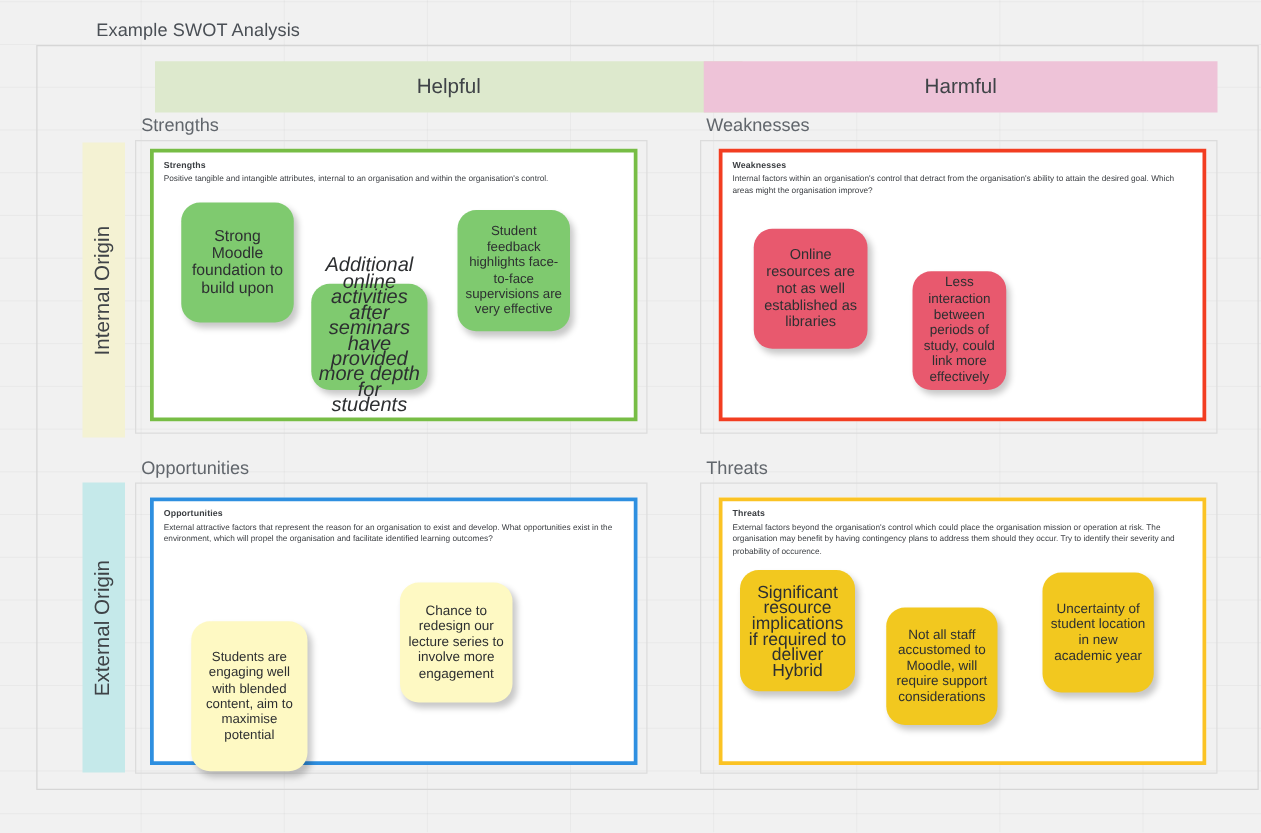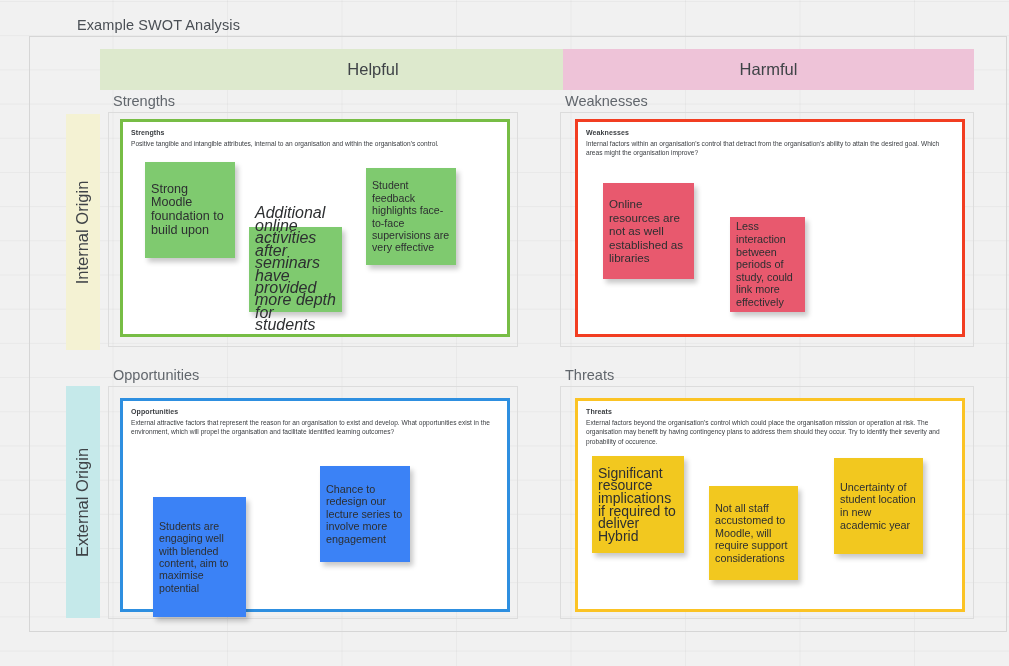--- a/index.html
+++ b/index.html
@@ -59,24 +59,23 @@
     position: absolute;
     top: 49px;
     height: 41px;
     display: flex;
     align-items: center;
     justify-content: center;
     font-size: 16.5px;
     color: #3f4347;
   }
   #band-helpful {
-    left: 100px;
+    left: 124px;
     width: 470px;
     background: #dde9cd;
-    padding-left: 38px;
   }
   #band-harmful {
     left: 563px;
     width: 411px;
     background: #eec3d8;
   }
 
   
   .row-band {
     position: absolute;
@@ -170,28 +169,30 @@
     color: #3a3d41;
   }
 
   
   .note {
     position: absolute;
     box-sizing: border-box;
     display: flex;
     align-items: center;
     justify-content: center;
+    text-align: center;
     padding: 5px 6px;
     color: #2d2f31;
     line-height: 13.6px;
     box-shadow: 3px 4px 5px rgba(0,0,0,0.22);
+    border-radius: 15px;
   }
   .note-green  { background: #7fca6f; }
   .note-red    { background: #e8596e; }
-  .note-blue   { background: #3b82f6; }
+  .note-blue   { background: #fef9c3; }
   .note-yellow { background: #f2c81f; }
 
   
   #note-s1 { left: 145px; top: 162px; width: 90px;  height: 96px;  font-size: 12.6px; }
   #note-s2 { left: 249px; top: 227px; width: 93px;  height: 85px; font-size: 16px; line-height: 12.4px; font-style: italic; }
   #note-s3 { left: 366px; top: 168px; width: 90px;  height: 97px;  font-size: 10.6px; line-height: 12.4px; }
 
   
   #note-w1 { left: 603px; top: 183px; width: 91px;  height: 96px;  font-size: 11.6px; line-height: 13.4px; }
   #note-w2 { left: 730px; top: 217px; width: 75px;  height: 95px;  font-size: 10.8px; line-height: 12.6px; }

